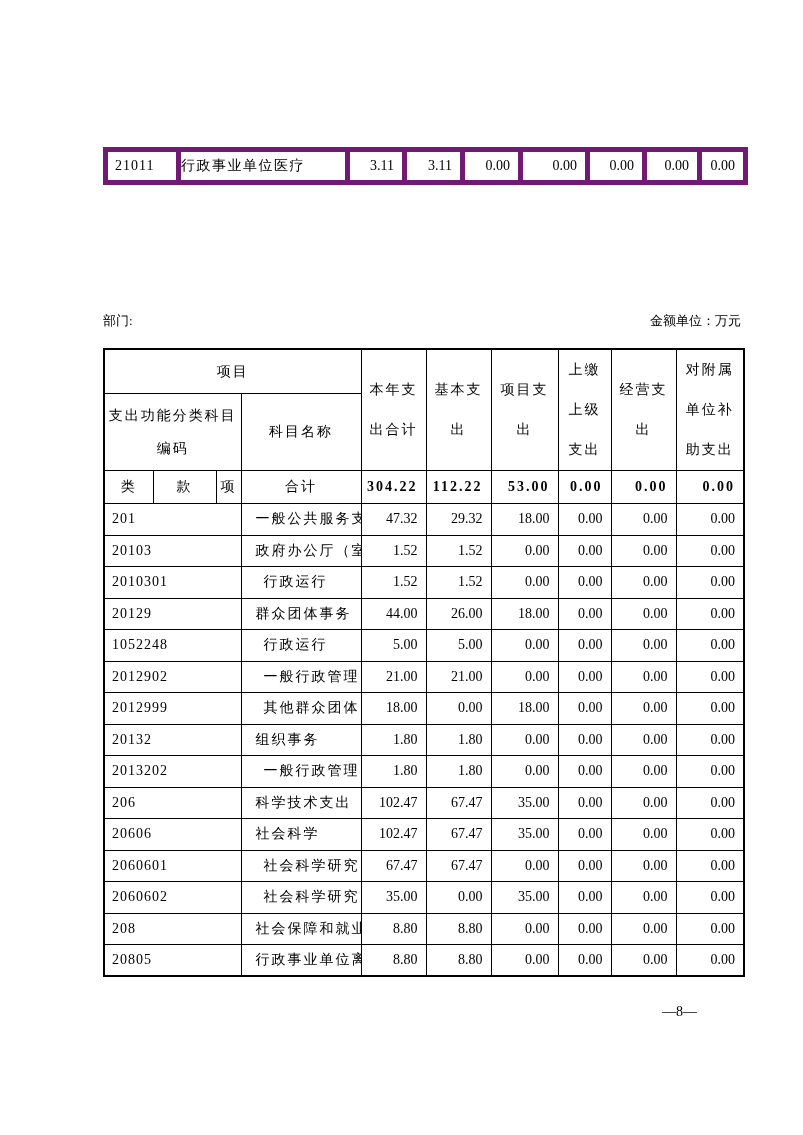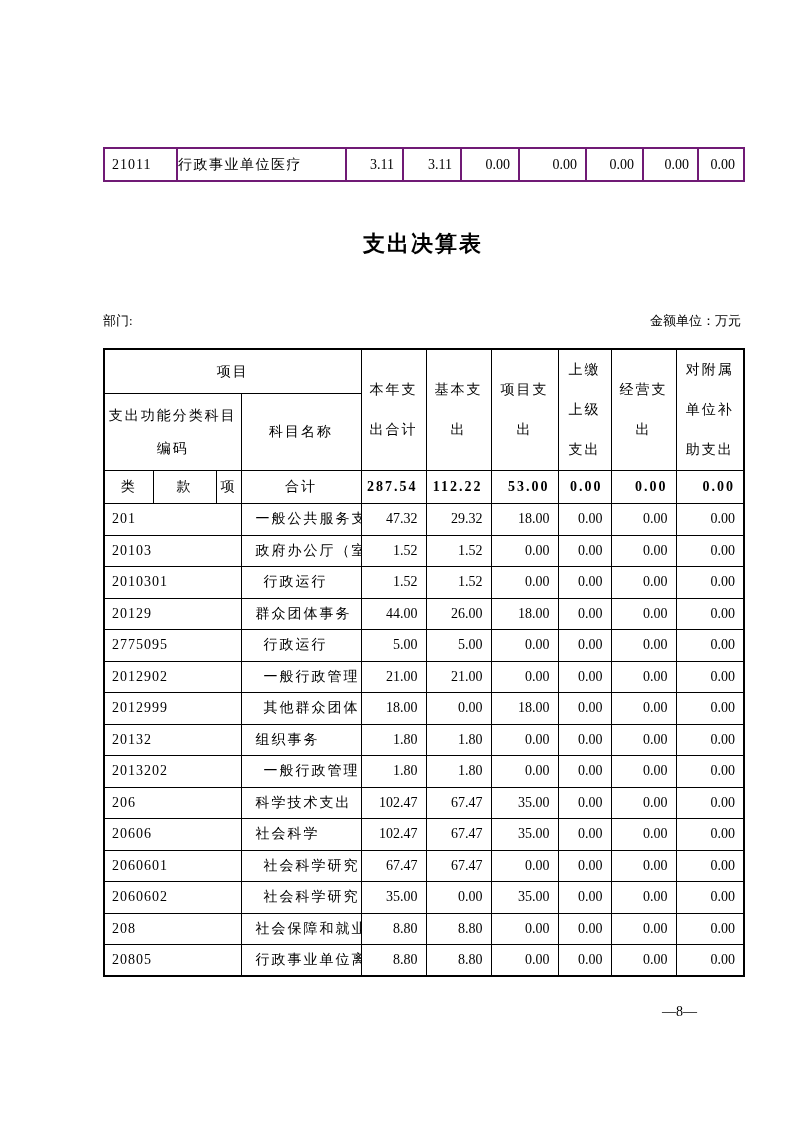--- a/index.html
+++ b/index.html
@@ -15,21 +15,21 @@
     overflow: hidden;
   }
 
   
   table { border-collapse: collapse; table-layout: fixed; }
   .prev-table {
     position: absolute; left: 103px; top: 147px; width: 640px;
     border: 2px solid #000; border-top: 1px solid #000;
   }
   .prev-table td {
-    border: 2px solid #701a75;
+    border: 5px solid #701a75;
     height: 33px;
     font-size: 14px;
     vertical-align: middle;
     overflow: hidden; white-space: nowrap;
   }
   .prev-table td.code { padding-left: 7px; letter-spacing: 1px; }
   .prev-table td.name { letter-spacing: 1.5px; }
   .prev-table td.num  { text-align: right; padding-right: 8px; }
 
   
@@ -104,21 +104,20 @@
       <td class="num">3.11</td>
       <td class="num">0.00</td>
       <td class="num">0.00</td>
       <td class="num">0.00</td>
       <td class="num">0.00</td>
       <td class="num">0.00</td>
     </tr>
   </tbody>
     </table>
 
-  <div class="doc-title">支出决算表</div>
 
   <div class="meta-line">
     <span>部门:</span>
     <span>金额单位：万元</span>
   </div>
 
   <table class="main-table">
     <colgroup>
       <col style="width:49px">
         <col style="width:63px">
@@ -152,21 +151,21 @@
     <tr class="hrow2">
       <td colspan="3" class="codehead">支出功能分类科目
 编码</td>
       <td>科目名称</td>
     </tr>
     <tr class="sumrow">
       <td>类</td>
       <td>款</td>
       <td>项</td>
       <td>合计</td>
-      <td class="num bold">287.54</td>
+      <td class="num bold">304.22</td>
       <td class="num bold">112.22</td>
       <td class="num bold">53.00</td>
       <td class="num bold">0.00</td>
       <td class="num bold">0.00</td>
       <td class="num bold">0.00</td>
     </tr>
     </tbody>
       <tbody id="rows-body">
     <tr class="datarow">
       <td class="code" colspan="3">201</td>
@@ -206,21 +205,21 @@
       <td class="name">群众团体事务</td>
       <td class="num">44.00</td>
       <td class="num">26.00</td>
       <td class="num">18.00</td>
       <td class="num">0.00</td>
       <td class="num">0.00</td>
       <td class="num">0.00</td>
     </tr>
 
     <tr class="datarow">
-      <td class="code" colspan="3">2775095</td>
+      <td class="code" colspan="3">1052248</td>
       <td class="name indent">行政运行</td>
       <td class="num">5.00</td>
       <td class="num">5.00</td>
       <td class="num">0.00</td>
       <td class="num">0.00</td>
       <td class="num">0.00</td>
       <td class="num">0.00</td>
     </tr>
 
     <tr class="datarow">

